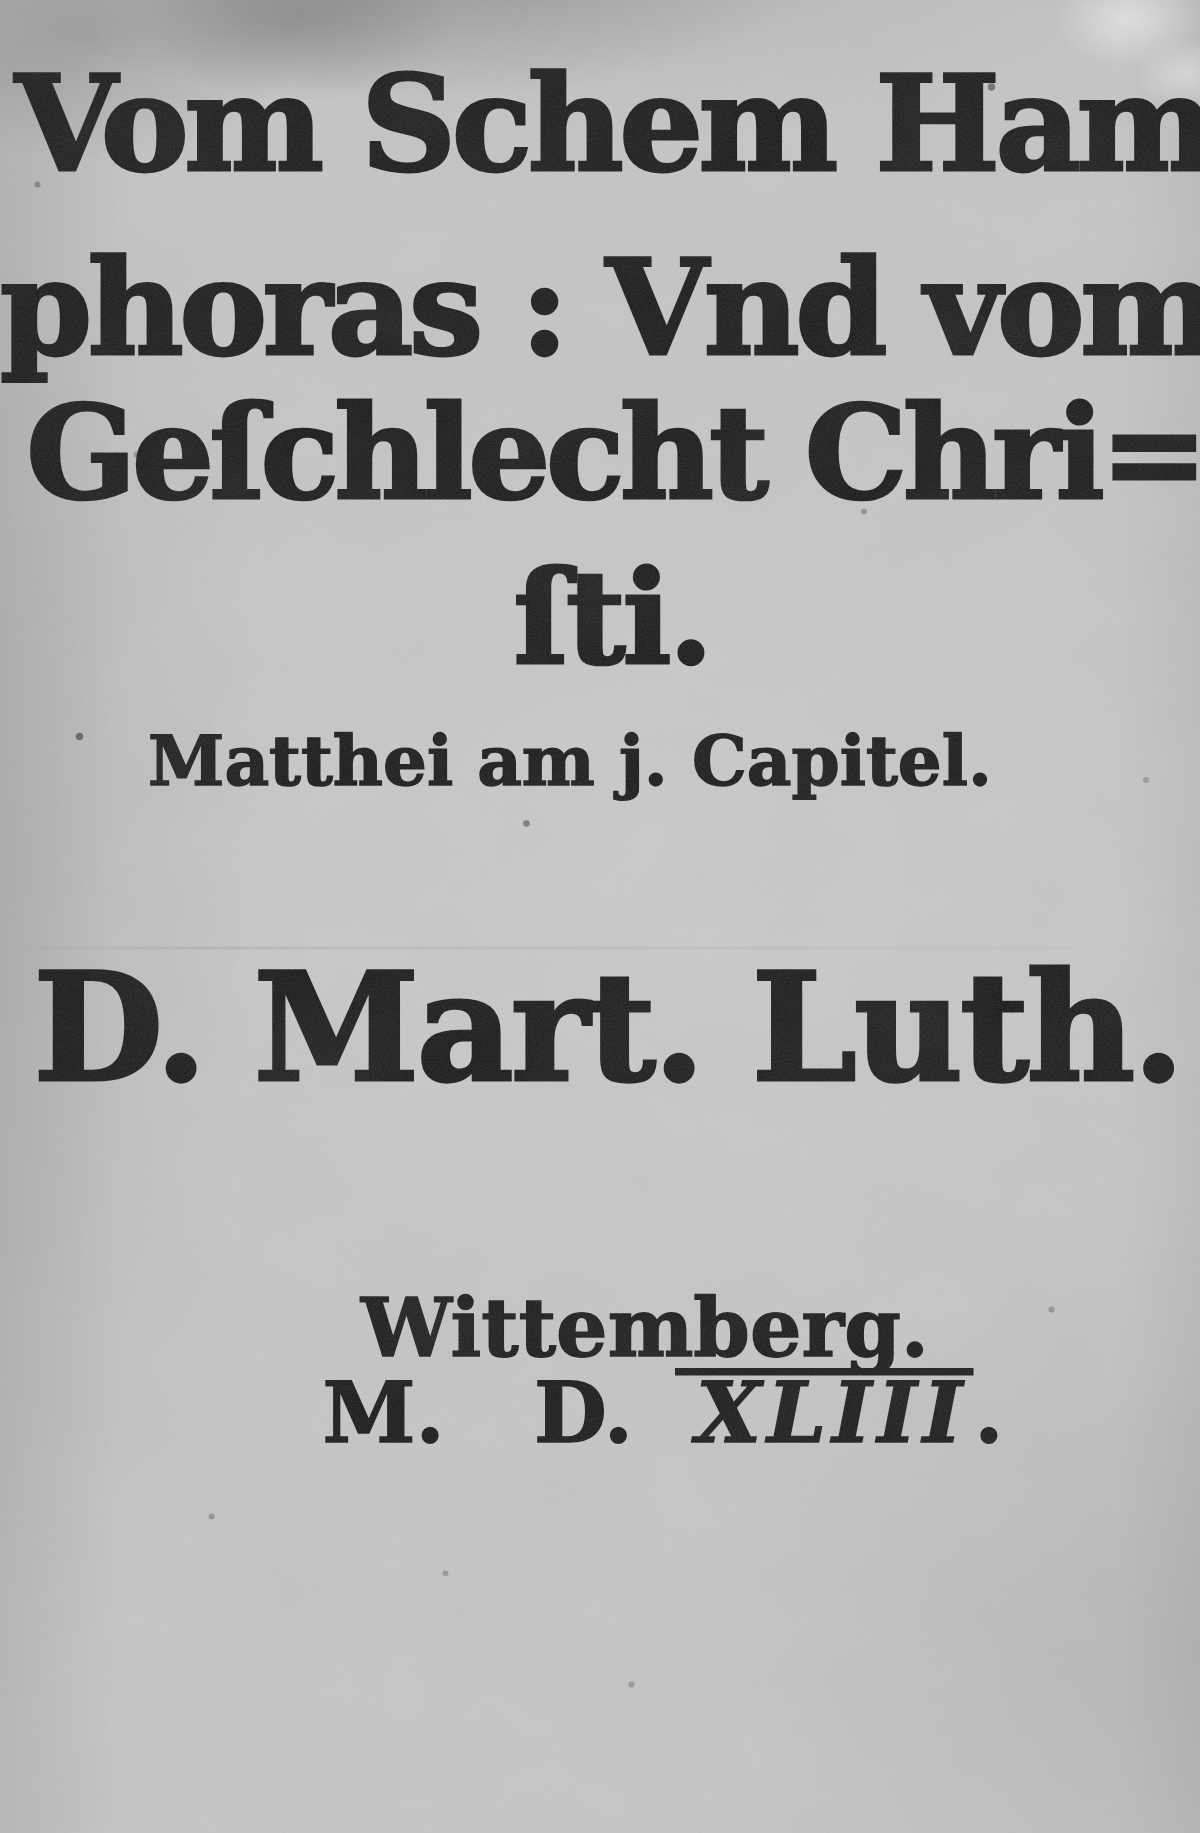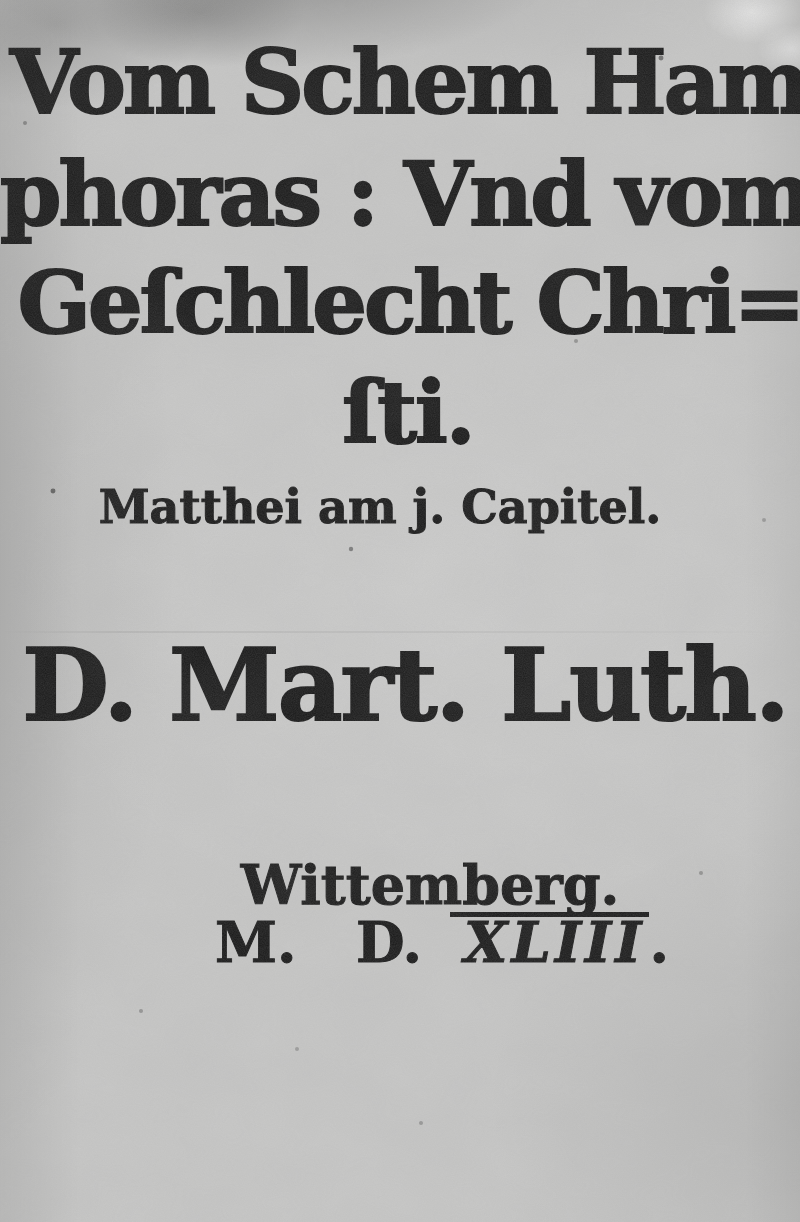--- a/index.html
+++ b/index.html
@@ -51,21 +51,21 @@
   }
   
   .line {
     position: absolute; left: 0; width: 100%;
     text-align: center; font-weight: bold; white-space: nowrap;
     line-height: 1.1;
   }
   .blackletter { -webkit-text-stroke: 2px #151515; }
   .blackletter-sm { -webkit-text-stroke: 1px #151515; }
   .l1 { top: 34px;  font-size: 88px; letter-spacing: -3px; transform: translateX(10px); }
-  .l2 { top: 146px; font-size: 88px; letter-spacing: -3px; }
+  .l2 { top: 157px; font-size: 88px; letter-spacing: -3px; }
   .l3 { top: 256px; font-size: 86px; letter-spacing: -3px; transform: translateX(10px); }
   .l4 { top: 366px; font-size: 86px; letter-spacing: -2px; transform: translateX(8px); }
   .chapter { top: 482px; font-size: 46px; letter-spacing: 0px; transform: translateX(-20px); }
   .author  { top: 630px; font-size: 100px; letter-spacing: -2px; transform: translateX(5px); }
   .place   { top: 856px; font-size: 54px; transform: translateX(30px); }
   .date    { top: 912px; font-size: 56px; transform: translateX(25px); }
   .date .year-prefix { word-spacing: 40px; margin-right: 42px; margin-left: 34px; }
   .date .year-numeral {
     display: inline-block; line-height: 0.8;
     border-top: 5px solid currentColor; padding: 3px 4px 0 14px; margin-left: -14px;

